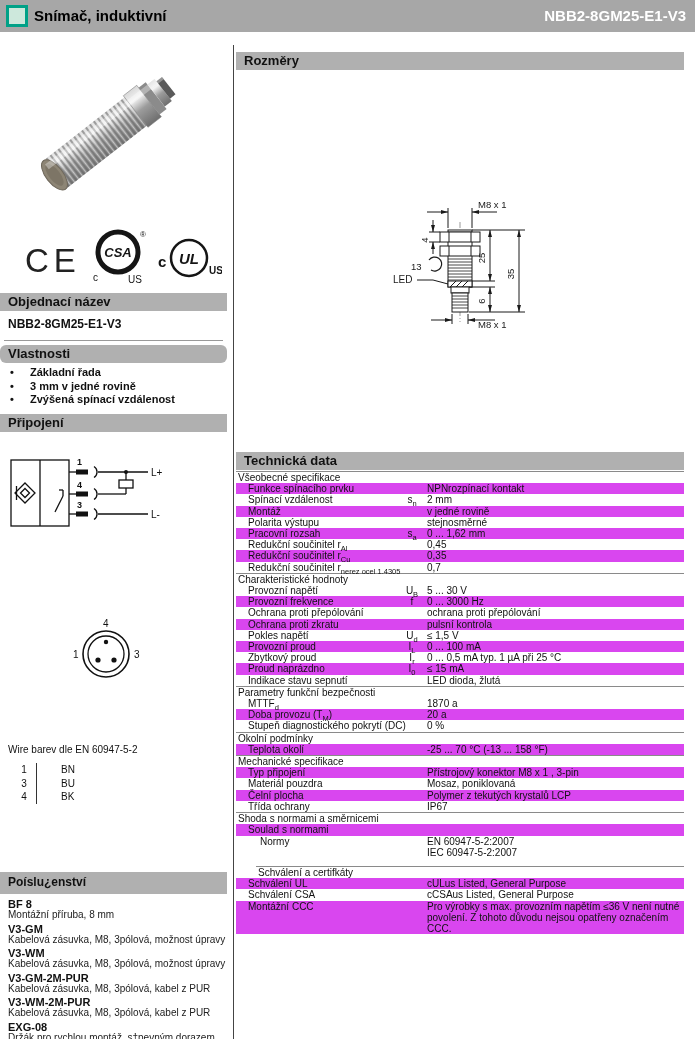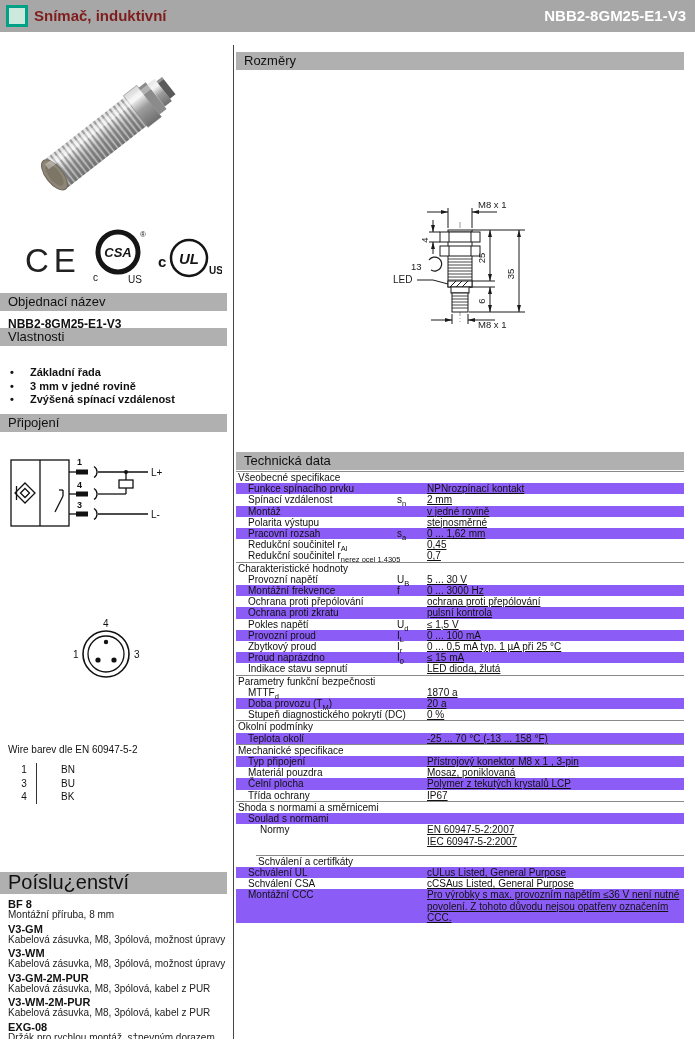--- a/index.html
+++ b/index.html
@@ -1,30 +1,30 @@
 <!DOCTYPE html>
 <html><head>
 <meta charset="utf-8">
 <style>
   html,body{margin:0;padding:0;background:#fff;}
   .page{position:relative;width:695px;height:1039px;background:#fff;overflow:hidden;
         font-family:"Liberation Sans",sans-serif;color:#111;}
   
   .topbar{position:absolute;left:0;top:0;width:695px;height:32px;background:#a7a7a7;}
   .brand{position:absolute;left:6px;top:5px;width:16px;height:16px;background:#cde8dc;border:3px solid #00a187;}
-  .topbar-title{position:absolute;left:34px;top:7px;font-size:15px;font-weight:bold;color:#7f1d1d;}
+  .topbar-title{position:absolute;left:34px;top:7px;font-size:15px;font-weight:bold;color:#000000;}
   .topbar-code{position:absolute;right:9px;top:7px;font-size:15px;font-weight:bold;color:#fff;}
   
   .vdiv{position:absolute;left:233px;top:45px;width:1px;height:994px;background:#444;}
   
-  .bar{position:absolute;background:#b0b0b0;font-weight:normal;font-size:13px;color:#111;
+  .bar{position:absolute;background:#b0b0b0;font-weight:bold;font-size:13px;color:#111;
        padding:2px 0 8px 8px;box-sizing:border-box;height:18px;line-height:14px;}
   .bar-left{left:0;width:227px;}
   .bar-right{left:236px;width:448px;}
-  .bar-acc{height:22px;font-size:20px;padding-top:3px;}
+  .bar-acc{height:22px;font-size:12px;padding-top:3px;}
   .order-value{position:absolute;left:8px;top:317px;font-size:12px;font-weight:bold;}
   .rule{position:absolute;left:4px;top:340px;width:219px;height:1px;background:#999;}
   
   .features{position:absolute;left:8px;top:366px;width:215px;}
   .feat{display:flex;font-size:11px;font-weight:bold;line-height:13.5px;}
   .feat .dot{width:20px;text-align:left;padding-left:2px;}
   
   .wire-note{position:absolute;left:8px;top:744px;font-size:10px;}
   .wiretable{position:absolute;left:12px;top:763px;}
   .wrow{display:flex;align-items:stretch;height:13.5px;font-size:10px;}
@@ -34,25 +34,25 @@
   
   .accessories{position:absolute;left:8px;top:898px;width:218px;}
   .acc-item{margin-bottom:2px;}
   .acc-name{font-size:11px;font-weight:bold;line-height:12px;}
   .acc-desc{font-size:10px;line-height:10.5px;color:#222;}
   
   .techtable{position:absolute;left:236px;top:471px;width:448px;}
   .sechdr{font-weight:normal;font-size:10px;line-height:11.2px;border-top:1px solid #8a8a8a;padding-left:2px;}
   .sechdr.gap{margin-top:8px;margin-left:20px;}
   .trow{display:flex;font-size:10px;line-height:11.2px;}
-  .trow.shaded{background:#8b5cf6;}
+  .trow.shaded{background:#d946ef;}
   .lbl{width:149px;padding-left:12px;white-space:nowrap;}
   .lbl.ind2{width:137px;padding-left:24px;}
-  .sym{width:30px;}
-  .val{flex:1;padding-right:4px;text-decoration:underline;}
+  .sym{width:30px;text-align:center;}
+  .val{flex:1;padding-right:4px;}
   sub{font-size:7.5px;line-height:0;}
   
   .abs{position:absolute;}
   svg text{font-family:"Liberation Sans",sans-serif;}
 </style>
 </head>
 <body>
 
 <div class="page">
 
@@ -104,21 +104,21 @@
     <text x="2" y="33" font-size="15" font-weight="bold" fill="#151515">c</text>
     <circle cx="33" cy="24" r="18" fill="none" stroke="#151515" stroke-width="2.5"></circle>
     <text x="33" y="30" text-anchor="middle" font-size="15" font-weight="bold" font-style="italic" fill="#151515">UL</text>
     <text x="53" y="40" font-size="10" font-weight="bold" fill="#151515">US</text>
   </svg>
 
   <div class="bar bar-left" style="top:293px;">Objednací název</div>
   <div class="order-value">NBB2-8GM25-E1-V3</div>
   <div class="rule"></div>
 
-  <div class="bar bar-left" style="top:328px;">Vlastnosti</div>
+  <div class="bar bar-left" style="top:345px;border-radius:6px;">Vlastnosti</div>
   <div class="features" id="features">
       <div class="feat">
         <span class="dot">•</span>
         <span>Základní řada</span>
       </div>
       <div class="feat">
         <span class="dot">•</span>
         <span>3 mm v jedné rovině</span>
       </div>
       <div class="feat">
@@ -364,33 +364,38 @@
       <div class="trow shaded">
         <span class="lbl">Pracovní rozsah</span>
         <span class="sym">s<sub>a</sub></span>
         <span class="val">0 ... 1,62 mm</span>
       </div>
       <div class="trow">
         <span class="lbl">Redukční součinitel r<sub>Al</sub></span>
         <span class="sym"></span>
         <span class="val">0,45</span>
       </div>
+      <div class="trow shaded">
+        <span class="lbl">Redukční součinitel r<sub>Cu</sub></span>
+        <span class="sym"></span>
+        <span class="val">0,35</span>
+      </div>
       <div class="trow">
         <span class="lbl">Redukční součinitel r<sub>nerez ocel 1.4305</sub></span>
         <span class="sym"></span>
         <span class="val">0,7</span>
       </div>
       <div class="sechdr">Charakteristické hodnoty</div>
       <div class="trow">
         <span class="lbl">Provozní napětí</span>
         <span class="sym">U<sub>B</sub></span>
         <span class="val">5 ... 30 V</span>
       </div>
       <div class="trow shaded">
-        <span class="lbl">Montážní frekvence</span>
+        <span class="lbl">Provozní frekvence</span>
         <span class="sym">f</span>
         <span class="val">0 ... 3000 Hz</span>
       </div>
       <div class="trow">
         <span class="lbl">Ochrana proti přepólování</span>
         <span class="sym"></span>
         <span class="val">ochrana proti přepólování</span>
       </div>
       <div class="trow shaded">
         <span class="lbl">Ochrana proti zkratu</span>

